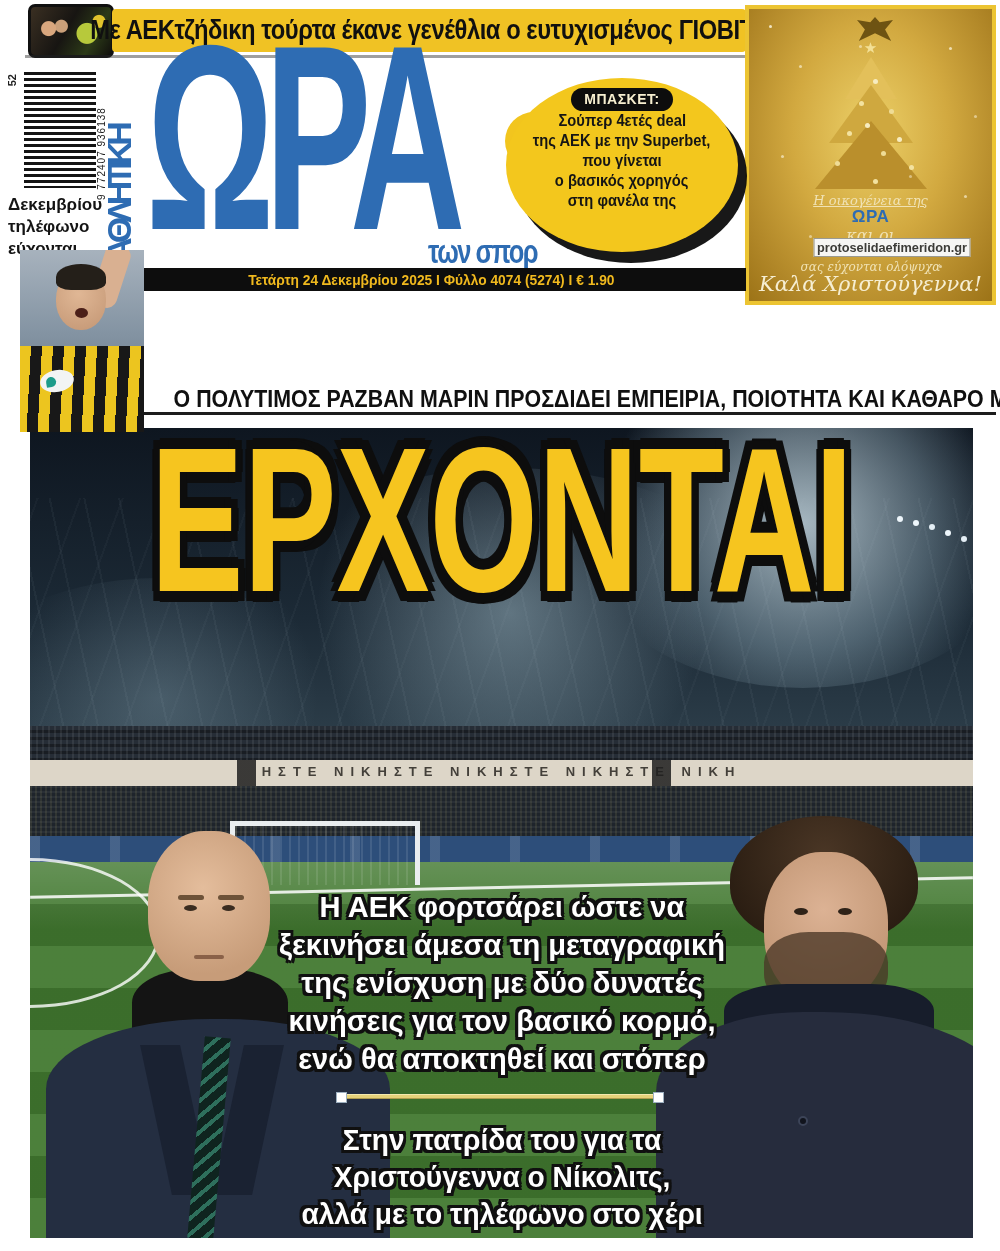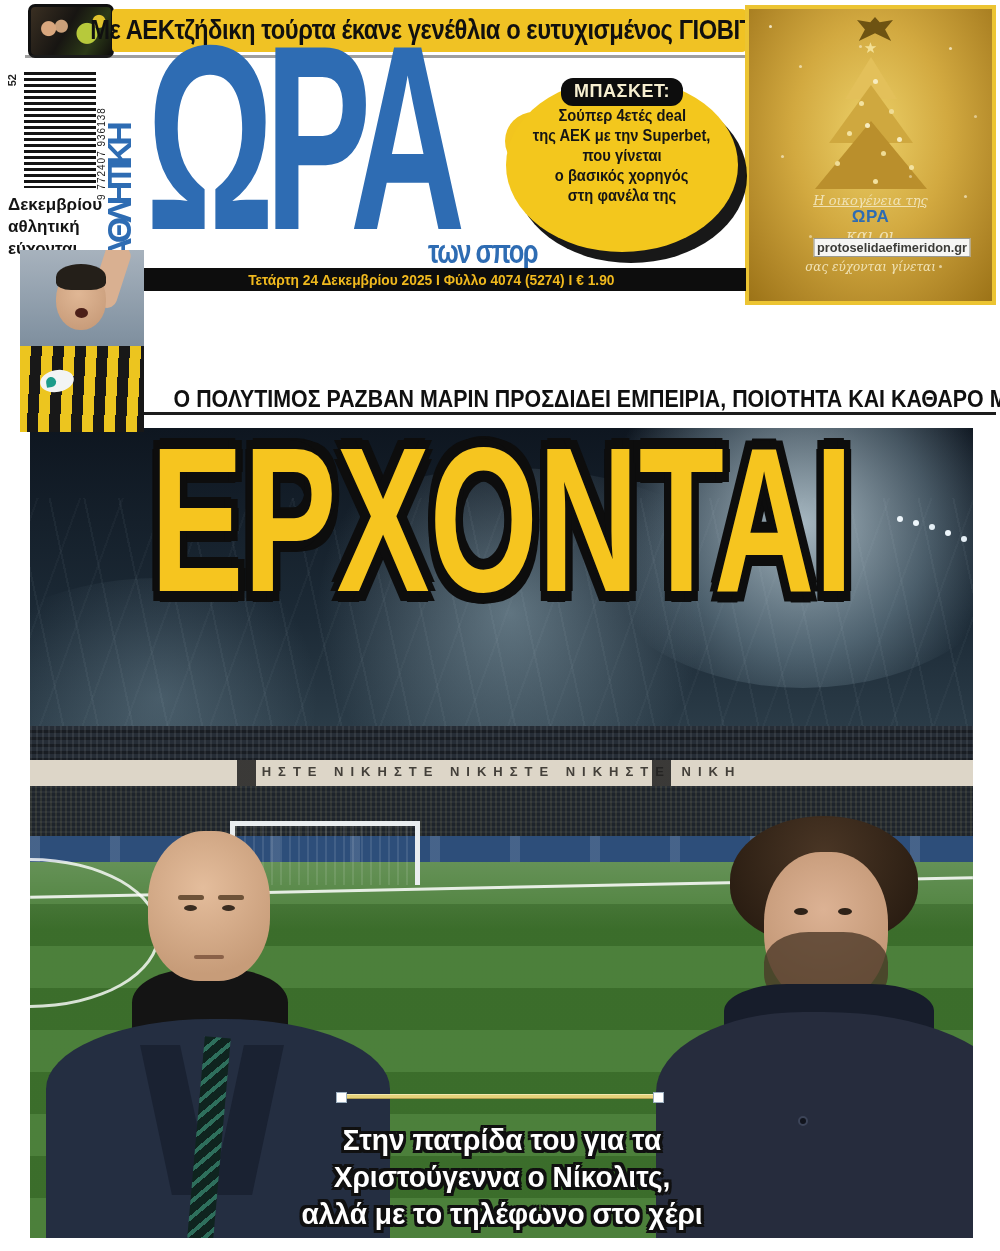--- a/index.html
+++ b/index.html
@@ -54,21 +54,21 @@
   .tagline{ position:absolute; left:8px; top:194px; font-size:17px; font-weight:bold; color:#141414; line-height:22px; }
   .vertical-title{ position:absolute; left:101px; top:62px; height:200px; writing-mode:vertical-rl; transform:rotate(180deg);
     font-size:34px; font-weight:bold; color:#2e6cb3; letter-spacing:-5px; line-height:36px; }
   .wra-logo{ position:absolute; left:146px; top:6px; font-size:200px; font-weight:bold; color:#2e6cb3; letter-spacing:-12px;
     line-height:200px; transform:scale(0.8,1.32); transform-origin:left top; white-space:nowrap; }
   .wra-sub{ position:absolute; left:428px; top:232px; font-size:34px; font-weight:bold; color:#2e6cb3; letter-spacing:-2px;
     transform:scale(0.75,1); transform-origin:left top; white-space:nowrap; }
   .sun-circle{ position:absolute; left:505px; top:112px; width:58px; height:58px; border-radius:50%; background:#f2c51e; }
   .basket-bubble{ position:absolute; left:506px; top:78px; width:232px; height:174px; border-radius:50%; background:#f3c71d;
     box-shadow:9px 11px 0 rgba(12,12,12,.95); display:flex; flex-direction:column; align-items:center; z-index:2; }
-  .basket-pill{ background:#0d0d0d; color:#f7efd0; border-radius:12px; padding:3px 13px 4px; font-size:18px; font-weight:bold; letter-spacing:0.5px; }
+  .basket-pill{ margin-top:10px; background:#0d0d0d; color:#f7efd0; border-radius:12px; padding:3px 13px 4px; font-size:14px; font-weight:bold; letter-spacing:0.5px; }
   .bubble-line{ font-size:16px; font-weight:bold; color:#151515; line-height:20px; transform:scale(0.92,1); white-space:nowrap; }
   .date-bar{ position:absolute; left:60px; top:268px; width:686px; height:23px; background:#0d0d0d; display:flex; align-items:center; justify-content:center; }
   .date-bar span{ font-size:14.5px; font-weight:bold; color:#f0b91e; transform:scale(0.95,1); white-space:nowrap; padding-left:60px; }
 
   
   .player-photo{ position:absolute; left:20px; top:250px; width:124px; height:182px; z-index:3;
     background:linear-gradient(180deg,#a7b2bd 0%, #8494a3 45%, #5f6d7c 100%); overflow:hidden; }
   .pl-arm{ position:absolute; left:78px; top:-6px; width:26px; height:64px; background:#d9b091; transform:rotate(18deg); border-radius:10px; }
   .pl-head{ position:absolute; left:36px; top:20px; width:50px; height:60px; border-radius:48%; background:radial-gradient(circle at 45% 40%, #e0b795, #c29573); }
   .pl-hair{ position:absolute; left:36px; top:14px; width:50px; height:26px; border-radius:50% 50% 30% 30%; background:#241f19; }
@@ -188,29 +188,30 @@
     <div class="card-star">★</div>
     <div class="tree t1"></div>
     <div class="tree t2"></div>
     <div class="tree t3"></div>
     <div class="ornaments"></div>
     <div class="sparkles"></div>
     <div class="card-script card-line1">Η οικογένεια της</div>
     <div class="card-logo-mini">ΩΡΑ</div>
     <div class="card-script card-line2">και οι</div>
     <div class="card-watermark">protoselidaefimeridon.gr</div>
-    <div class="card-script card-line3">σας εύχονται γίνεται</div>
+    <div class="card-script card-line3">σας εύχονται ολόψυχα</div>
+    <div class="card-script card-line4">Καλά Χριστούγεννα!</div>
   </div>
 
   <div class="barcode"></div>
   <div class="barcode-52">52</div>
   <div class="barcode-num">9 772407 936138</div>
   <div class="tagline">
     <div>Δεκεμβρίου</div>
-    <div>αθλητική</div>
+    <div>τηλέφωνο</div>
     <div>εύχονται</div>
   </div>
   <div class="vertical-title">ΑΘΛΗΤΙΚΗ</div>
   <div class="wra-logo">ΩΡΑ</div>
   <div class="wra-sub">των σπορ</div>
   <div class="sun-circle"></div>
 
   <div class="basket-bubble">
     <div class="basket-pill">ΜΠΑΣΚΕΤ:</div>
     <div class="bubble-line">Σούπερ 4ετές deal</div>
@@ -279,20 +280,27 @@
       <div class="mr-eye2"></div>
       <div class="mr-collar"></div>
       <div class="mr-coat"></div>
       <div class="mr-button"></div>
     </div>
 
     <div class="poster-line poster-1">
       <span>ΕΡΧΟΝΤΑΙ</span>
     </div>
 
+    <div class="photo-body body-1">
+      <div>Η ΑΕΚ φορτσάρει ώστε να</div>
+      <div>ξεκινήσει άμεσα τη μεταγραφική</div>
+      <div>της ενίσχυση με δύο δυνατές</div>
+      <div>κινήσεις για τον βασικό κορμό,</div>
+      <div>ενώ θα αποκτηθεί και στόπερ</div>
+    </div>
 
     <div class="gold-divider"></div>
 
     <div class="photo-body body-2">
       <div>Στην πατρίδα του για τα</div>
       <div>Χριστούγεννα ο Νίκολιτς,</div>
       <div>αλλά με το τηλέφωνο στο χέρι</div>
     </div>
   </div>
 

